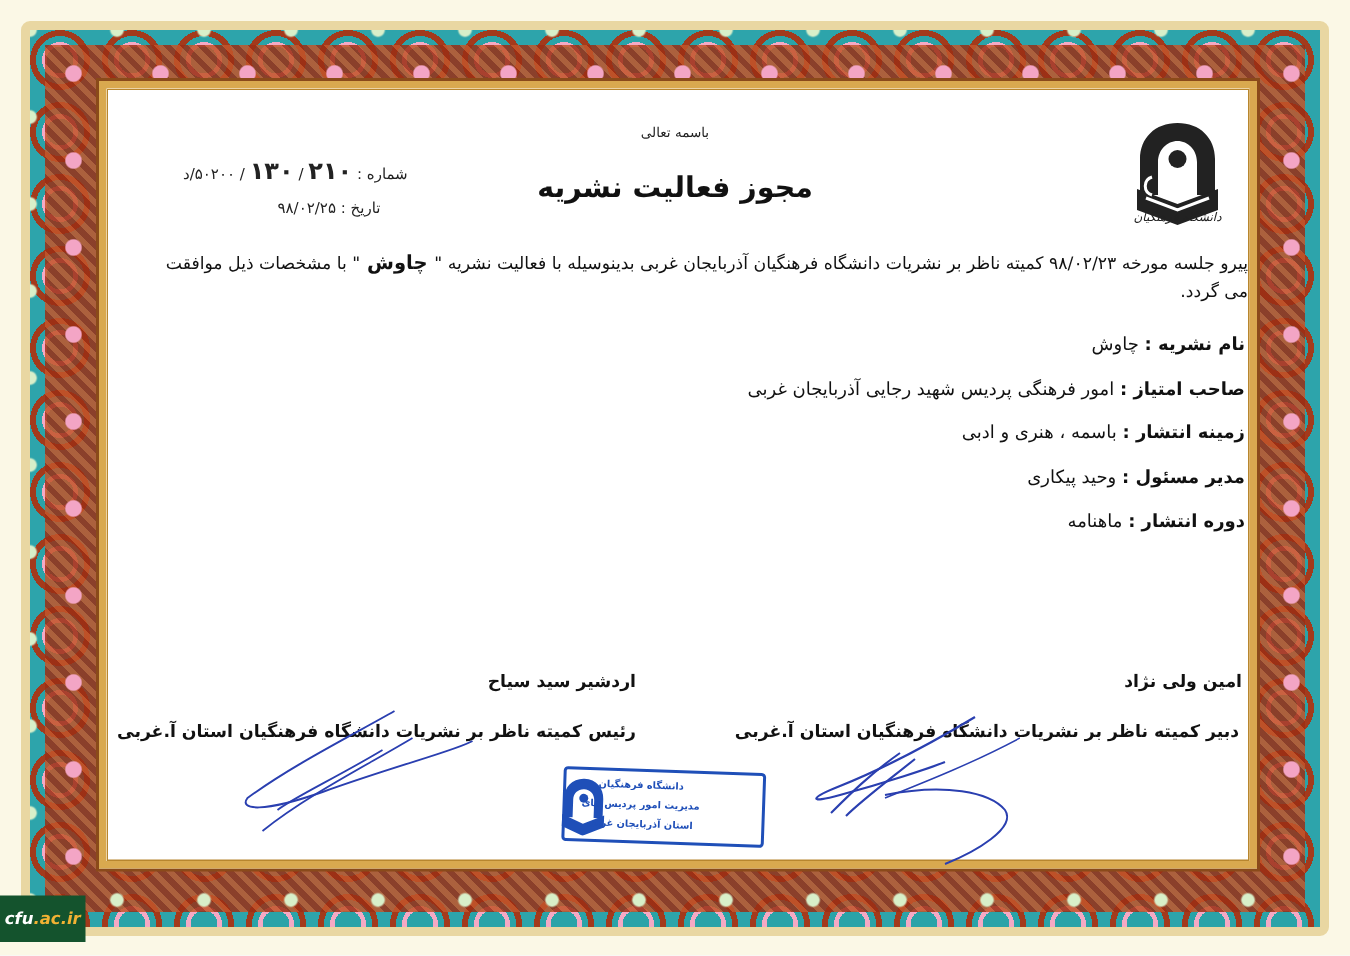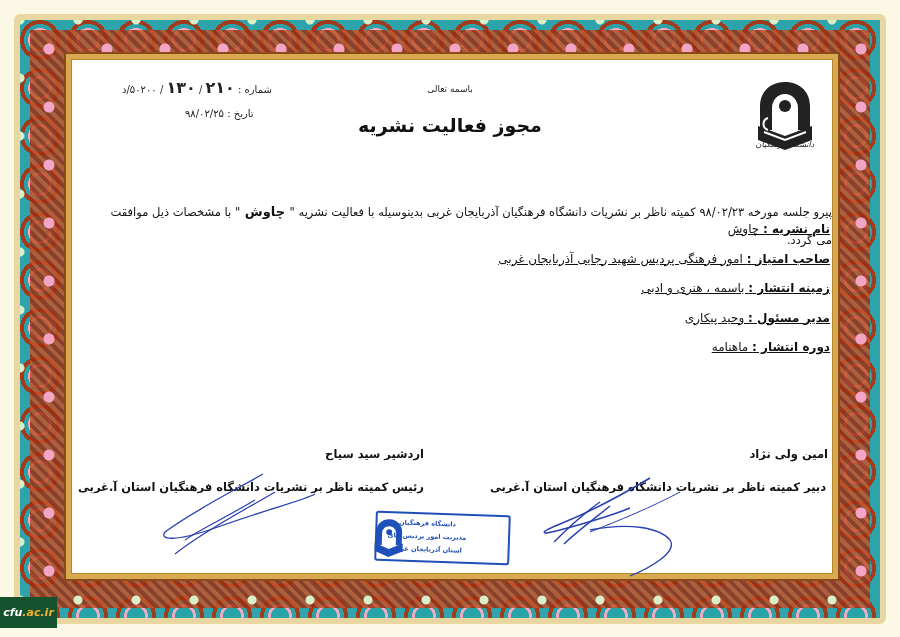--- a/index.html
+++ b/index.html
@@ -48,29 +48,29 @@
     .side-note.bottom { left: 14px; top: 535px; }
 
     .logo {
       position: absolute; left: 748px; top: 78px; width: 74px; height: 78px;
     }
     .logo-caption { position: absolute; left: 750px; top: 140px; width: 70px; font-size: 8px; text-align: center; color: #222; font-style: italic; }
 
     .basmala { position: absolute; left: 390px; top: 84px; width: 120px; text-align: center; font-size: 9px; color: #222; }
     .title { position: absolute; left: 320px; top: 114px; width: 260px; text-align: center; font-size: 19px; font-weight: bold; color: #111; }
 
-    .meta { position: absolute; font-size: 10px; color: #222; white-space: nowrap; }
+    .meta { position: absolute; font-size: 10px; color: #222; white-space: nowrap; margin-top: 26px; }
     .meta.number { left: 122px; top: 78px; direction: rtl; }
     .meta.number .big { font-size: 16px; font-weight: bold; }
     .meta.date { left: 185px; top: 108px; }
 
-    .intro { position: absolute; left: 92px; top: 166px; width: 740px; font-size: 11.5px; line-height: 28px; text-align: right; color: #111; margin-top: 32px; }
+    .intro { position: absolute; left: 92px; top: 166px; width: 740px; font-size: 11.5px; line-height: 18px; text-align: right; color: #111; }
     .intro b { font-weight: bold; font-size: 13px; }
 
-    .fields { position: absolute; left: 300px; top: 222px; width: 530px; text-decoration: underline; }
+    .fields { position: absolute; left: 300px; top: 222px; width: 530px; }
     .field { height: 29.5px; font-size: 12px; text-align: right; white-space: nowrap; color: #111; }
     .field .lbl { font-weight: bold; }
 
     .sig { position: absolute; text-align: center; font-weight: bold; color: #111; white-space: nowrap; }
     .sig .name { font-size: 11.5px; text-align: right; }
     .sig .role { font-size: 11.5px; margin-top: 19px; }
     .sig.right { left: 488px; top: 447px; width: 340px; }
     .sig.left  { left: 84px;  top: 447px; width: 340px; }
 
     .stamp {

